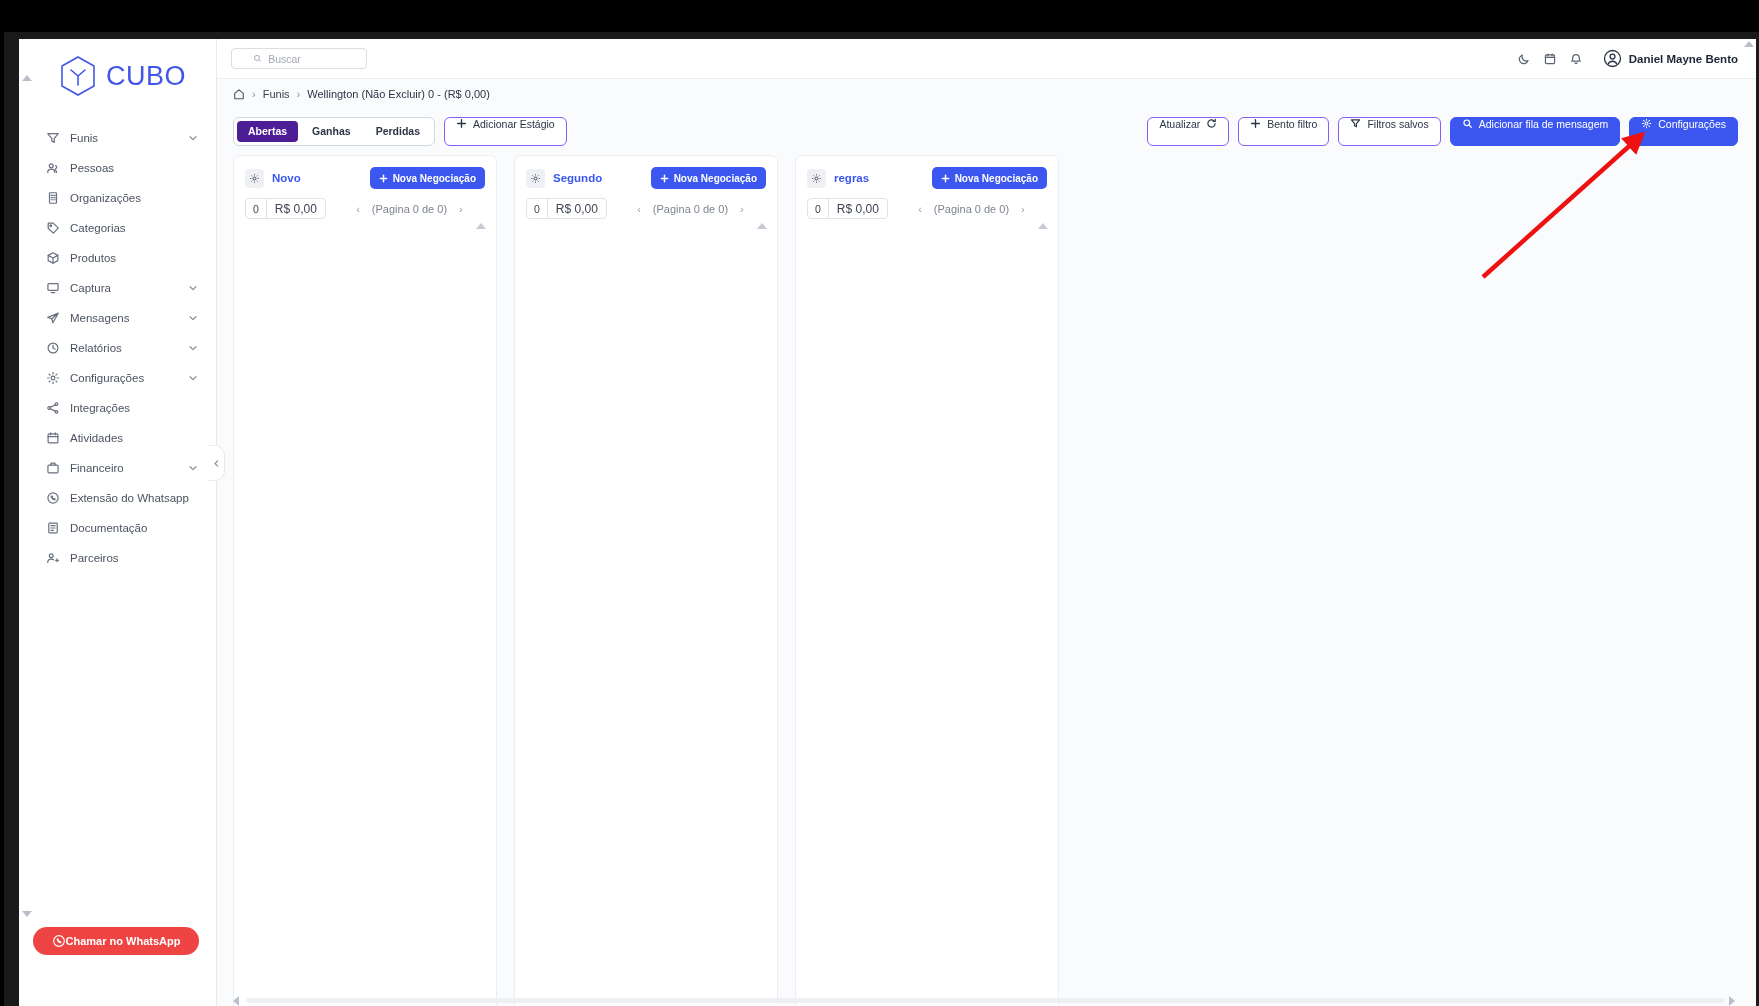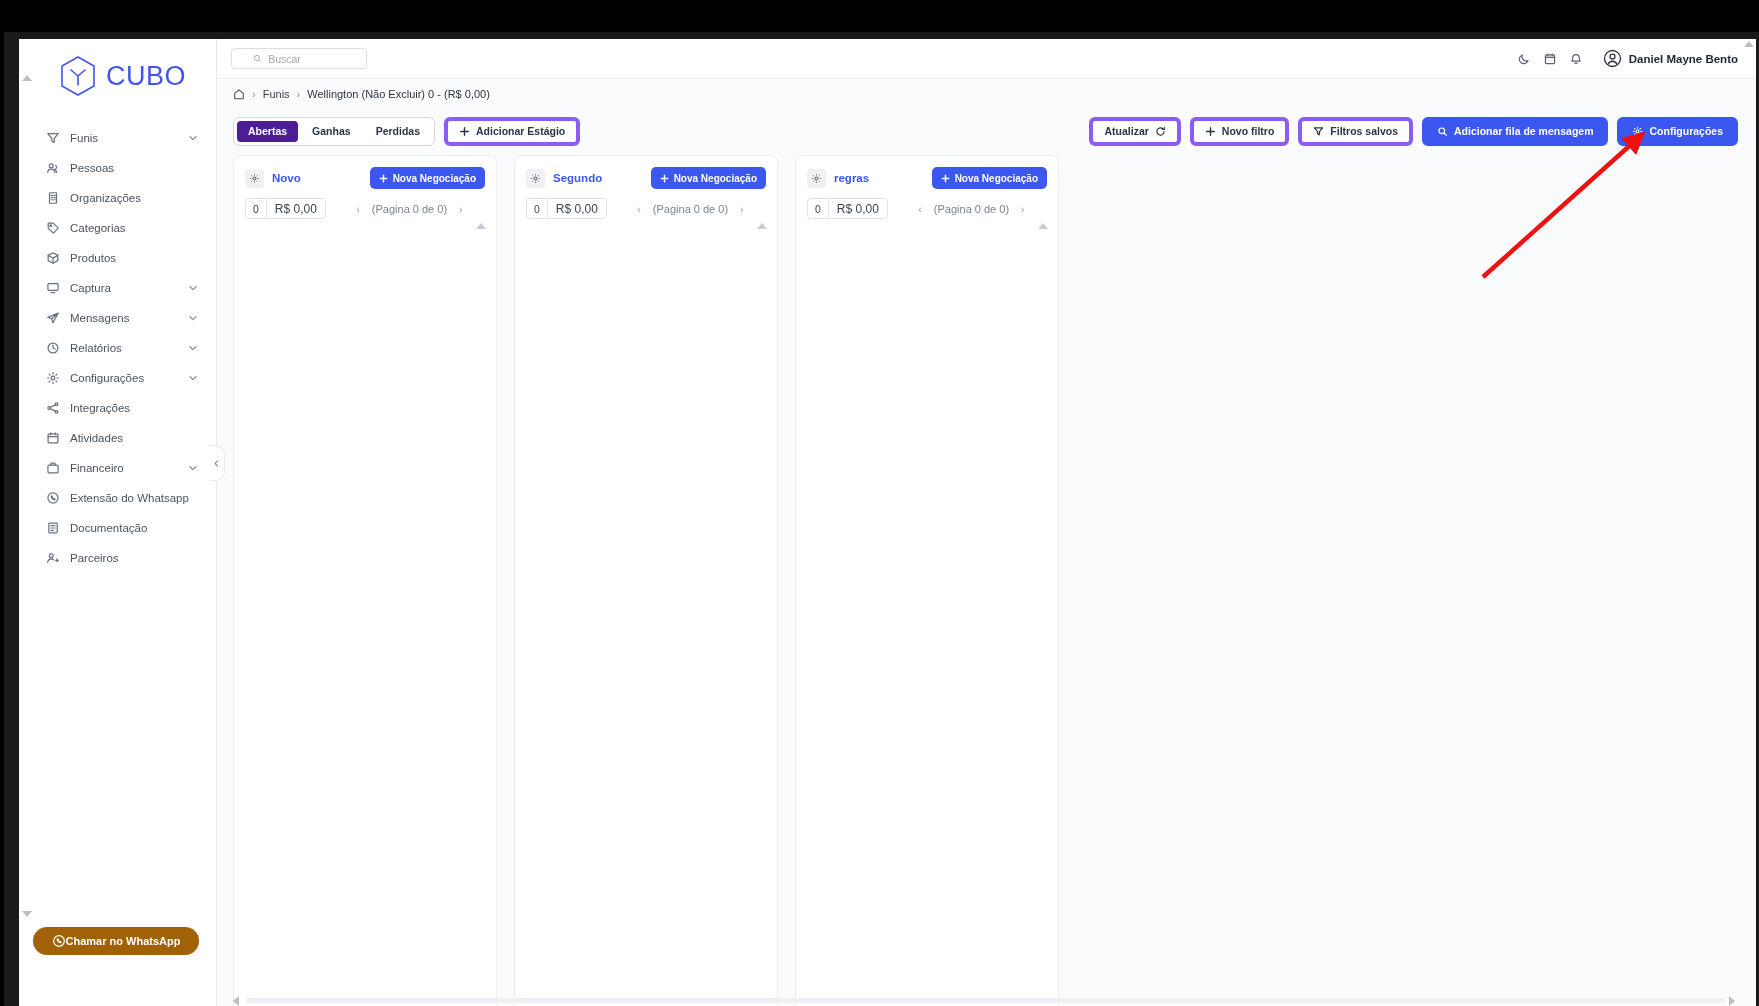--- a/index.html
+++ b/index.html
@@ -63,21 +63,21 @@
   .nav-ico { width: 15px; height: 15px; flex: 0 0 15px; display:flex; align-items:center; justify-content:center; color:#5b6372; }
   .nav-ico svg { width: 14px; height: 14px; stroke: #6a7180; stroke-width: 1.4; fill: none; stroke-linecap: round; stroke-linejoin: round; }
   .nav-label { flex: 1 1 auto; white-space: nowrap; }
   .nav-chev { width: 10px; height: 10px; flex: 0 0 10px; }
   .nav-chev svg { width: 10px; height: 10px; stroke: #8b919d; stroke-width: 1.5; fill: none; stroke-linecap: round; stroke-linejoin: round; }
 
   .wa-btn {
     position: absolute;
     left: 14px; bottom: 62px;
     width: 166px; height: 28px;
-    background: #a16207;
+    background: #ef4444;
     border-radius: 16px;
     display: flex;
     align-items: center;
     justify-content: center;
     color: #fff;
     font-size: 11px;
     font-weight: bold;
     cursor: pointer;
   }
   .wa-btn svg { width: 14px; height: 14px; stroke: #fff; fill: none; stroke-width: 1.5; }
@@ -195,28 +195,28 @@
     display: flex; align-items: center;
     font-size: 10.5px;
     font-weight: bold;
     color: #2b3444;
     cursor: pointer;
     white-space: nowrap;
   }
   .seg.active { background: #4c1d95; color: #fff; }
   .btn {
     height: 29px;
-    border: 4px solid #8b5cf6;
+    border: 1px solid #8b5cf6;
     border-radius: 6px;
     background: #fff;
-    display: flex; align-items: center;
+    display: flex; align-items: flex-start;
     gap: 6px;
     padding: 0 11px;
     font-size: 10.5px;
-    font-weight: bold;
+    font-weight: normal;
     color: #2b3444;
     cursor: pointer;
     white-space: nowrap;
   }
   .btn svg { width: 11px; height: 11px; stroke: #2b3444; stroke-width: 1.5; fill: none; stroke-linecap: round; stroke-linejoin: round; }
   .btn.primary {
     background: #3b57ef;
     border-color: #3b57ef;
     color: #fff;
   }
@@ -652,21 +652,21 @@
         <svg viewBox="0 0 14 14">
               <path d="M11.6 7a4.6 4.6 0 1 1-1.5-3.4"></path>
               <path d="M11.8 1.8v2.6H9.2"></path>
             </svg>
       </div>
 
       <div class="btn">
         <svg viewBox="0 0 12 12">
               <path d="M6 1.8v8.4M1.8 6h8.4"></path>
             </svg>
-        <span>Novo filtro</span>
+        <span>Bento filtro</span>
       </div>
 
       <div class="btn">
         <svg viewBox="0 0 14 14">
               <path d="M1.8 2.4h10.4l-4 4.7V11L5.8 9.8V7.1z"></path>
             </svg>
         <span>Filtros salvos</span>
       </div>
 
       <div class="btn primary">

